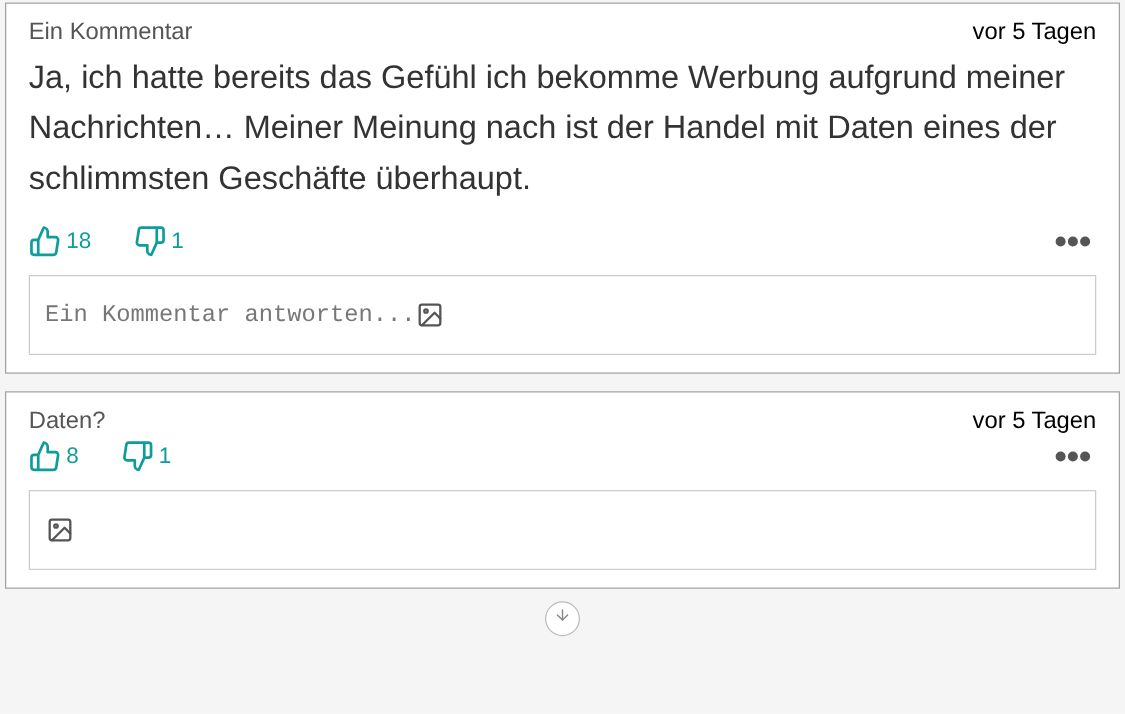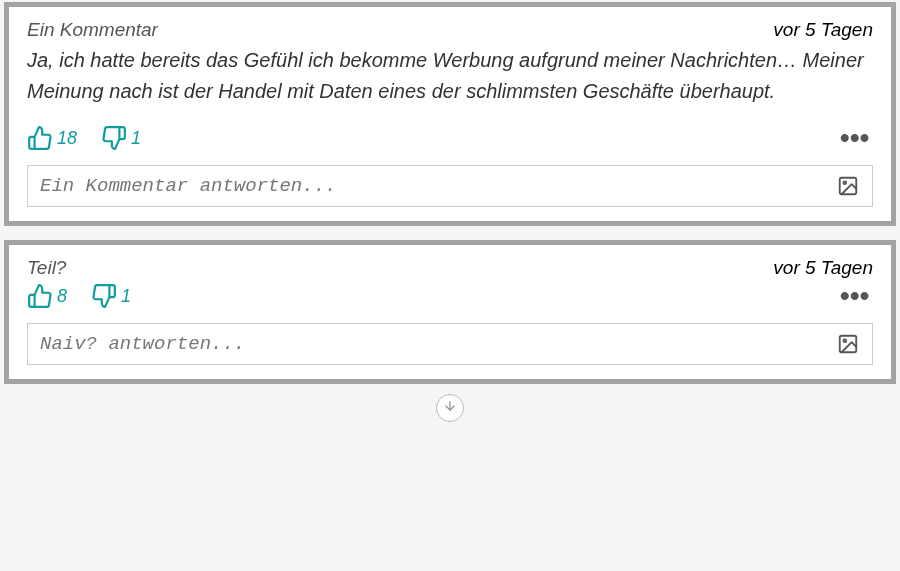--- a/index.html
+++ b/index.html
@@ -6,58 +6,57 @@
     body {
       background: #f5f5f5;
       font-family: -apple-system, BlinkMacSystemFont, "Segoe UI", Helvetica, Arial, sans-serif;
       width: 900px;
       height: 571px;
       overflow: hidden;
       padding: 0;
     }
     .comment-card {
       background: #fff;
-      border: 5px solid #a3a3a3;
+      border: 1px solid #a3a3a3;
       margin: 2px 4px 14px 4px;
       padding: 12px 18px 14px 18px;
-      font-style: italic;
     }
     .comment-header {
       display: flex;
       justify-content: space-between;
       align-items: baseline;
       margin-bottom: 4px;
     }
     .comment-author {
       color: #555;
       font-size: 19px;
       font-weight: 400;
     }
     .comment-time {
       color: #000000;
       font-size: 19px;
       font-weight: 400;
     }
     .comment-body {
       color: #333;
-      font-size: 20px;
+      font-size: 26px;
       line-height: 1.55;
       font-weight: 400;
       margin-bottom: 18px;
     }
     .comment-actions {
       display: flex;
       align-items: center;
       justify-content: space-between;
       margin-bottom: 14px;
     }
     .vote-group {
       display: flex;
       align-items: center;
-      gap: 24px;
+      gap: 34px;
     }
     .vote {
       display: flex;
       align-items: center;
       gap: 4px;
       color: #0f9c9c;
       cursor: pointer;
     }
     .vote svg { width: 26px; height: 26px; display: block; }
     .vote-count {
@@ -71,22 +70,22 @@
       letter-spacing: 0px;
       line-height: 0.4;
       cursor: pointer;
       padding: 4px;
       font-weight: 700;
     }
     .reply-box {
       border: 1px solid #ccc;
       display: flex;
       align-items: center;
-      justify-content: space-between;
-      padding: 9px 12px;
+      justify-content: flex-start;
+      padding: 20px 12px;
       cursor: text;
     }
     .reply-placeholder {
       color: #777;
       font-family: "Courier New", Courier, monospace;
       font-size: 19px;
     }
     .image-icon {
       color: #555;
     }
@@ -151,21 +150,21 @@
             <circle cx="8.5" cy="8.5" r="1.5"></circle>
             <path d="M21 15l-5-5L5 21"></path>
           </svg>
       </span>
     </span>
   </div>
 </div>
 
 <div class="comment-card">
   <div class="comment-header">
-    <span class="comment-author">Teil?</span>
+    <span class="comment-author">Daten?</span>
     <span class="comment-time">vor 5 Tagen</span>
   </div>
   <div class="comment-actions">
     <div class="vote-group">
       <div class="vote">
         <span>
           <svg viewBox="0 0 24 24" fill="none" stroke="currentColor" stroke-width="2" stroke-linecap="round" stroke-linejoin="round">
               <path d="M14 9V5a3 3 0 0 0-3-3l-4 9v11h11.28a2 2 0 0 0 2-1.7l1.38-9a2 2 0 0 0-2-2.3zM7 22H4a2 2 0 0 1-2-2v-7a2 2 0 0 1 2-2h3"></path>
             </svg>
         </span>
@@ -178,21 +177,20 @@
             </svg>
         </span>
         <span class="vote-count">1</span>
       </div>
     </div>
     <div class="more-dots">
       <span>•••</span>
     </div>
   </div>
   <div class="reply-box">
-    <span class="reply-placeholder">Naiv? antworten...</span>
     <span class="image-icon">
       <span>
         <svg viewBox="0 0 24 24" fill="none" stroke="currentColor" stroke-width="2" stroke-linecap="round" stroke-linejoin="round">
             <rect x="3" y="3" width="18" height="18" rx="2"></rect>
             <circle cx="8.5" cy="8.5" r="1.5"></circle>
             <path d="M21 15l-5-5L5 21"></path>
           </svg>
       </span>
     </span>
   </div>

